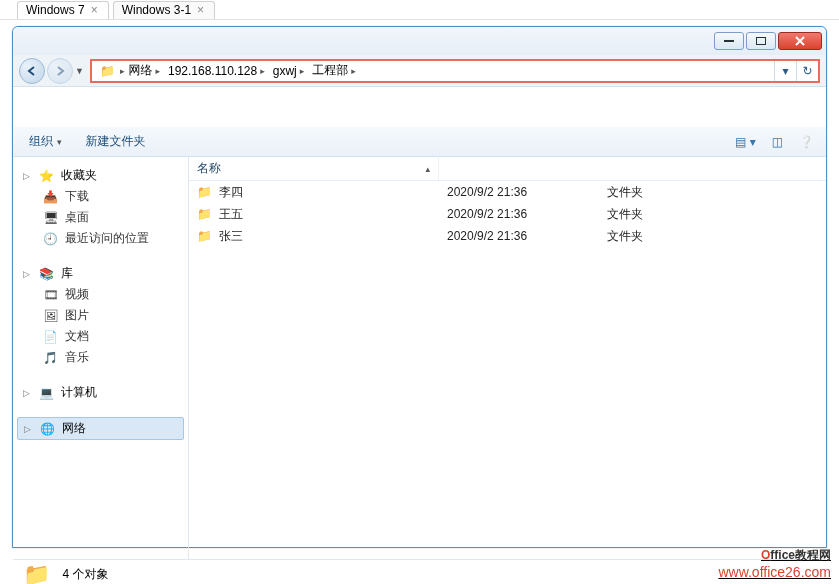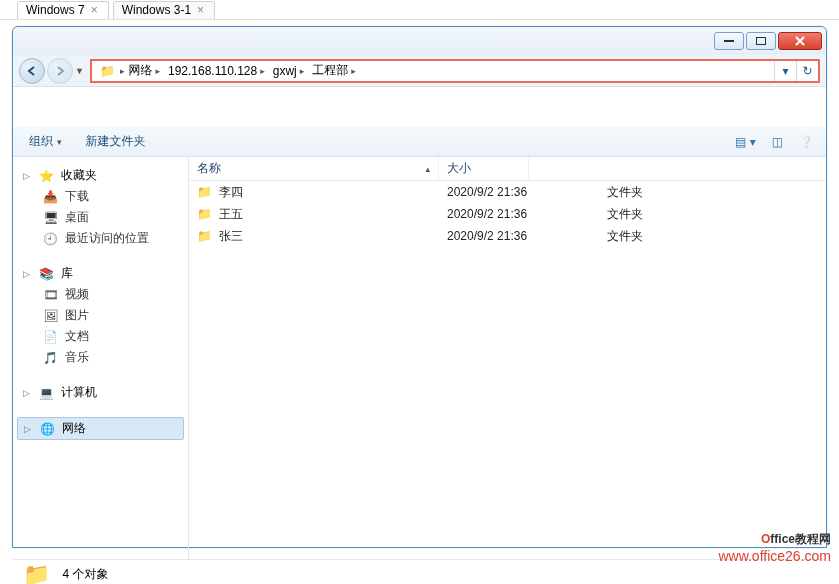--- a/index.html
+++ b/index.html
@@ -57,21 +57,21 @@
 .row{ display:flex; height:22px; align-items:center; padding-left:8px; color:#222;}
 .row .c{ display:flex; align-items:center; gap:6px;}
 .row .c-name{width:250px;} .row .c-date{width:120px;} .row .c-type{width:110px;margin-left:40px;}
 .folder-ic{ color:#e8b54a;}
 
 
 .status{ height:30px; border-top:1px solid #e0e7ef; display:flex; align-items:center; padding:0 10px; gap:12px;}
 .status .bigfolder{ font-size:22px; color:#f0cf82;}
 
 
-.watermark{ position:absolute; right:8px; bottom:20px; text-align:right; font-size:13px;}
+.watermark{ position:absolute; right:8px; bottom:4px; text-align:right; font-size:13px;text-decoration:underline;}
 .wm1{ color:#333; font-weight:bold;}
 .wm1 .o{ color:#d9432e;}
 .wm2{ color:#d9432e; font-size:14px;}
 
 svg{display:block;}
 </style>
 </head>
 <body>
 
 <div class="vm-tabs">
@@ -212,23 +212,20 @@
           </div>
       </div>
     </div>
 
     <div class="content">
       <div class="cols">
         <div class="col col-name">
             <span>名称</span>
             <span style="flex:1"></span>
             <span class="tri" style="margin:0 auto;">▴</span>
-          </div>
-        <div class="col col-size">
-            <span>大小</span>
           </div>
       </div>
       <div class="row">
         <span class="c c-name">
             <span class="ic folder-ic">📁</span>
             <span>李四</span>
           </span>
         <span class="c c-date">2020/9/2 21:36</span>
         <span class="c c-type">文件夹</span>
       </div>

